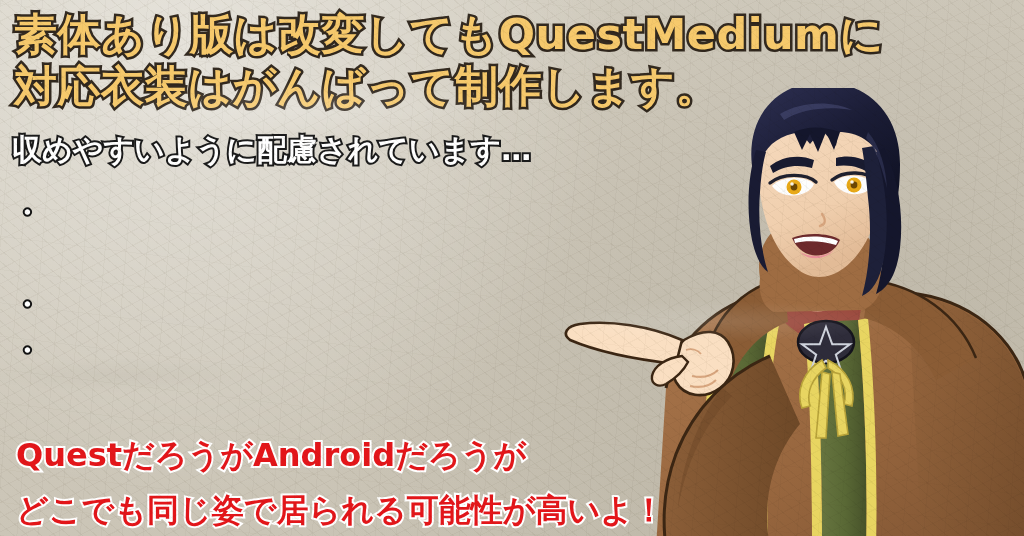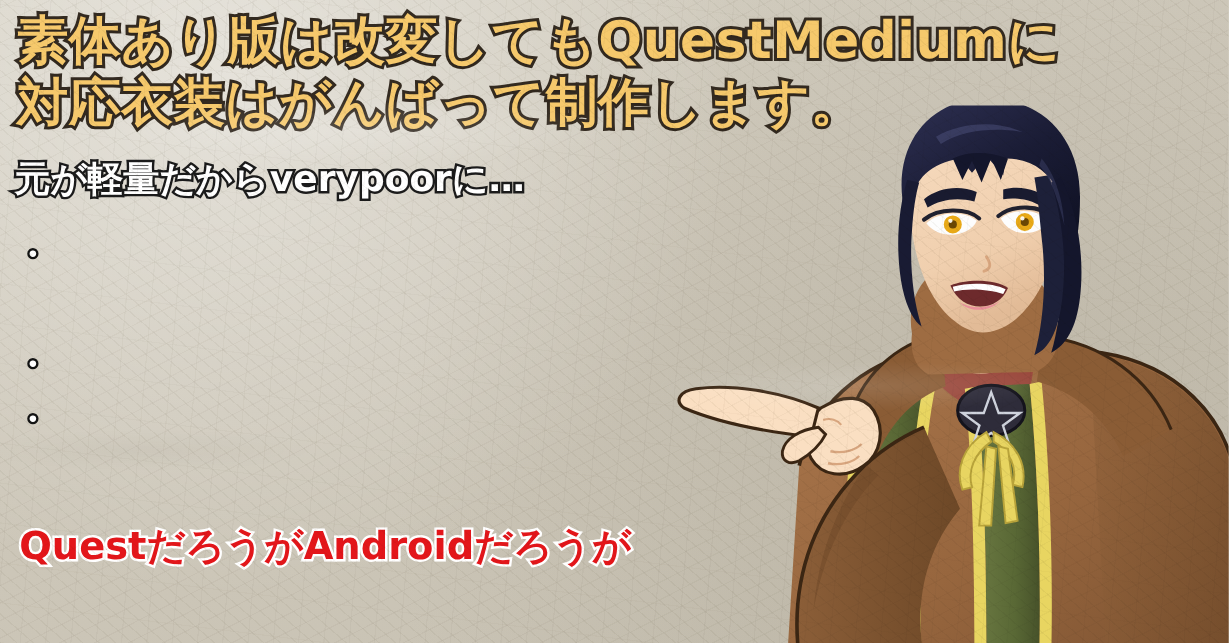--- a/index.html
+++ b/index.html
@@ -259,40 +259,40 @@
         </g>
 
       </g>
     </svg>
   </div>
 
   <div class="txt-layer">
 
     <div class="title"><span>素体あり版は改変してもQuestMediumに</span><br><span>対応衣装はがんばって制作します。</span></div>
 
-    <div class="subtitle">元が軽量だからverypoorに…</div>
+    <div class="subtitle">収めやすいように配慮されています…</div>
 
     <div class="bullets">
 
       <div class="bullet-row">
         <div class="bullet-dot">・</div>
       </div>
       <div class="bullet-row">
         <div class="bullet-dot blank">・</div>
       </div>
 
       <div class="bullet-row">
         <div class="bullet-dot">・</div>
       </div>
 
       <div class="bullet-row">
         <div class="bullet-dot">・</div>
       </div>
 
     </div>
 
-    <div class="footer"><span>QuestだろうがAndroidだろうが</span><br></div>
+    <div class="footer"><span>QuestだろうがAndroidだろうが</span><br><span>どこでも同じ姿で居られる可能性が高いよ！</span></div>
 
   </div>
 
   <div class="paper-texture"></div>
   <div class="paper-texture2"></div>
 </div>
 
 </body></html>

